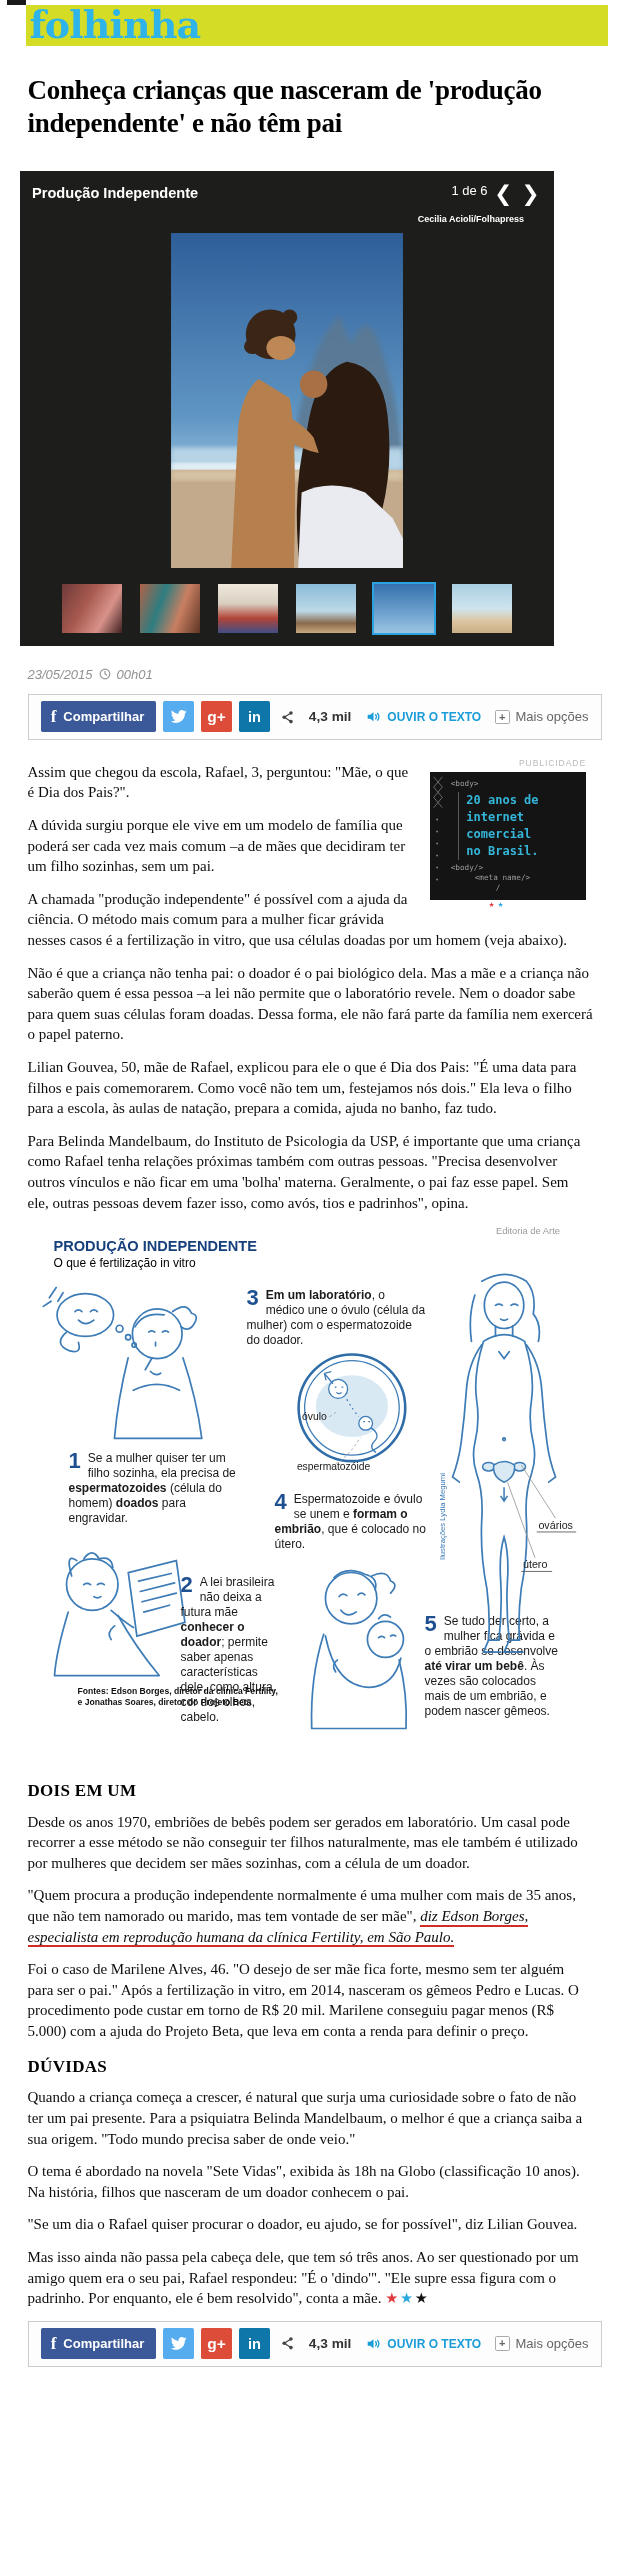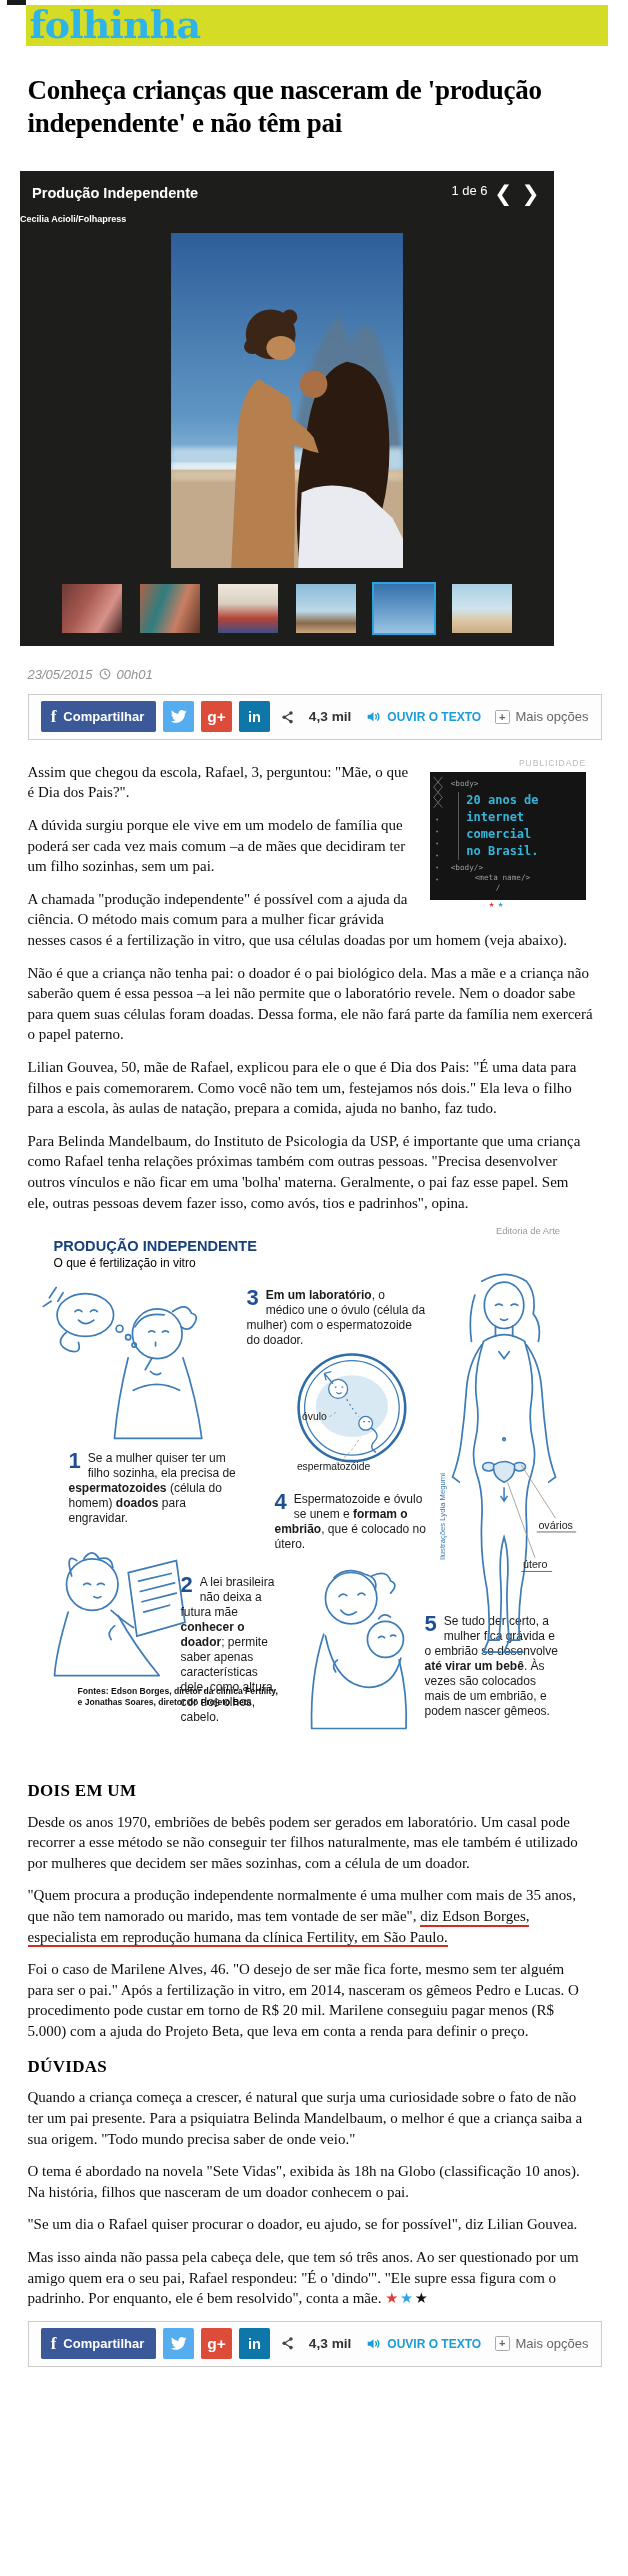--- a/index.html
+++ b/index.html
@@ -15,21 +15,21 @@
   
   .headline { margin:27.5px 31px 0 27.5px; font:700 27px/33px "Liberation Serif", serif; color:#000; letter-spacing:-0.3px; }
 
   
   .gallery { margin:31px 0 0 20px; width:534px; background:#1d1d1b; padding:12px 0 13.7px; color:#fff; }
   .g-head { display:flex; align-items:center; padding:0 12px; }
   .g-title { font:700 14.6px/20.6px "Liberation Sans", sans-serif; }
   .g-right { margin-left:auto; display:flex; align-items:flex-start; gap:4px; }
   .g-counter { font:400 13px "Liberation Sans", sans-serif; }
   .g-arrow { font:700 21.5px/21.5px "DejaVu Sans", sans-serif; color:#fff; cursor:pointer; padding:0 2.6px; }
-  .g-credit { margin-top:10.3px; padding-right:30px; font:700 9px "Liberation Sans", sans-serif; color:#fff; }
+  .g-credit { margin-top:10.3px; padding-right:30px; text-align:right; font:700 9px "Liberation Sans", sans-serif; color:#fff; }
   .g-photo { width:232px; height:335px; margin:8.6px auto 0; display:block; }
   .thumbs { margin-top:15.5px; display:flex; justify-content:center; gap:18px; }
   .thumb { width:60px; height:49px; background:#444; }
   .thumb.sel { outline:2.6px solid #2aa3e0; }
   .t1{background:linear-gradient(120deg,#6e3a38 0%,#a85a50 40%,#d8928a 70%,#402020 100%);}
   .t2{background:linear-gradient(110deg,#b06246 0%,#2e7d80 35%,#c97f62 65%,#5e3524 100%);}
   .t3{background:linear-gradient(180deg,#efe9dd 0%,#d8cfc0 40%,#b24438 70%,#3f4e86 100%);}
   .t4{background:linear-gradient(180deg,#8abbd8 0%,#bcd9e8 55%,#8a6a4c 80%,#caa87f 100%);}
   .t5{background:linear-gradient(180deg,#3571ad 0%,#6fa3cf 60%,#9cc4e2 100%);}
   .t6{background:linear-gradient(180deg,#a9cfe3 0%,#cfe4ee 50%,#dcc6a2 75%,#c9ae86 100%);}
@@ -44,21 +44,21 @@
   .sq { width:31px; height:31px; border-radius:1.7px; display:flex; align-items:center; justify-content:center; color:#fff; cursor:pointer; }
   .tw { background:#55acee; } .gp { background:#dd4b39; font:700 15.5px "Liberation Sans", sans-serif; } .li { background:#0e76a8; font:700 14.6px "Liberation Sans", sans-serif; }
   .count { display:flex; align-items:center; gap:14px; margin-left:3.4px; font:700 13.7px "Liberation Sans", sans-serif; color:#333; }
   .listen { display:flex; align-items:center; gap:5.2px; margin-left:auto; font:700 12px "Liberation Sans", sans-serif; color:#1a9cd8; cursor:pointer; }
   .more { display:flex; align-items:center; gap:6px; margin-left:auto; font:400 13px "Liberation Sans", sans-serif; color:#666; cursor:pointer; }
   .plusbox { width:14.6px; height:14.6px; border:0.9px solid #aaa; border-radius:1.7px; font:700 11px/13px "Liberation Sans", sans-serif; text-align:center; color:#666; background:#fff; }
 
   
   .article { margin:22px 36px 0 27.5px; font:400 15px/20.6px "Liberation Serif", serif; color:#0d0d0d; }
   .article p { margin:0 0 12px; }
-  .redline { border-bottom:2.6px solid #cf2e24; padding-bottom:0.9px; }
+  .redline { border-bottom:2.6px solid #cf2e24; padding-bottom:0.9px;font-style:italic; }
   .star { font-size:14.6px; letter-spacing:1.7px; }
   .star.red{color:#e03a3e;} .star.blue{color:#2ba8dd;} .star.black{color:#111;}
 
   
   .ad-wrap { float:right; width:156px; margin:-3.4px 6.9px 10.3px 19px; }
   .ad-label { text-align:right; font:400 8.6px "Liberation Sans", sans-serif; color:#bbb; letter-spacing:0.9px; margin-bottom:3.4px; }
   .ad-box { background:#141414; height:128px; position:relative; padding:6.9px 6.9px 6.9px 20.6px; font-family:"DejaVu Sans Mono", monospace; cursor:pointer; }
   .ad-tag { font-size:7.7px; color:#9a9a9a; line-height:10.3px; }
   .ad-tag.meta { margin-left:24px; }
   .ad-main { width:89px; margin:2.6px 0 3.4px 6.9px; border-left:0.9px solid #5a5a5a; padding-left:7.7px; font-weight:700; font-size:12px; line-height:17px; color:#35b6d9; }

